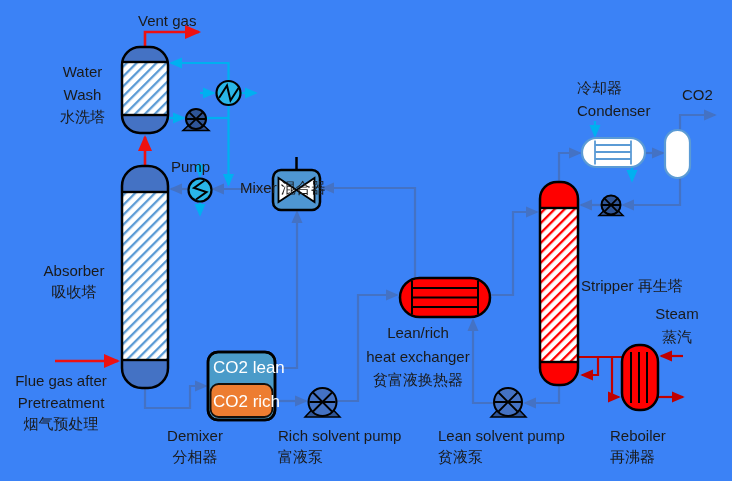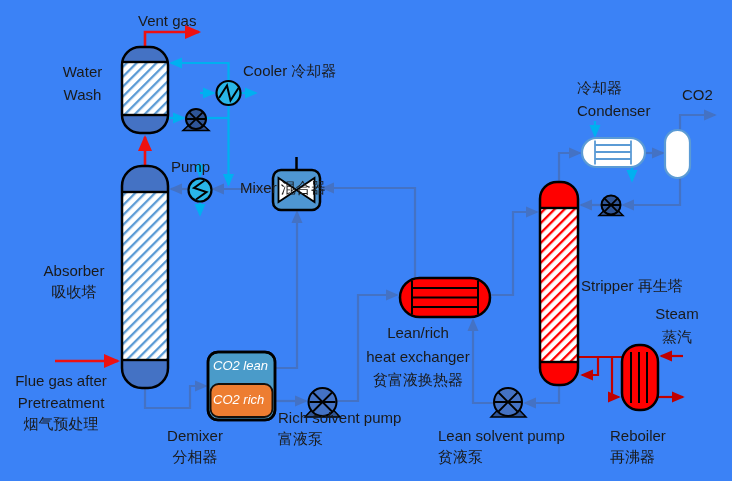--- a/index.html
+++ b/index.html
@@ -1,21 +1,21 @@
 <!DOCTYPE html>
 <html style="--text: #1a1a1a; --line_blue: #4472C4; --line_cyan: #00B0F0; --line_red: #EE1111; --line_dark_red: #C00000; --vessel_blue: #4472C4; --hatch_blue: #5B9BD5; --vessel_red: #FF0000; --hatch_red: #FF0000; --pump_blue: #4472C4; --pump_blue_dark: #2F5597; --cooler_cyan: #29B6E8; --mixer_blue: #4E96D2; --demixer_lean_blue: #4A9BC9; --demixer_rich_orange: #ED7D31; --outline_light_blue: #5B9BD5;"><head>
 <meta charset="utf-8">
 <style>
   html,body{margin:0;padding:0;background:#fff;}
   #figure{position:relative;width:732px;height:481px;background:#3b82f6;overflow:hidden;
           font-family:"Liberation Sans","DejaVu Sans",sans-serif;color:var(--text,#1a1a1a);}
   #pfd-svg{position:absolute;left:0;top:0;}
   .lbl{position:absolute;font-size:15px;line-height:20.5px;white-space:nowrap;color:var(--text);}
   .lbl.center{text-align:center;white-space:normal;}
-  .phase-lbl{position:absolute;font-size:13px;color:#fff;white-space:nowrap;font-style:italic;}
+  .phase-lbl{position:absolute;font-size:17px;color:#fff;white-space:nowrap;}
 
   
   .st-blue{stroke:var(--line_blue);stroke-width:2.2;fill:none;}
   .st-cyan{stroke:var(--line_cyan);stroke-width:2.2;fill:none;}
   .st-red{stroke:var(--line_red);stroke-width:2.6;fill:none;}
   .st-dred{stroke:var(--line_dark_red);stroke-width:2.2;fill:none;}
   .mk-blue{fill:var(--line_blue);}
   .mk-cyan{fill:var(--line_cyan);}
   .mk-red{fill:var(--line_red);}
   .mk-dred{fill:var(--line_dark_red);}
@@ -214,23 +214,23 @@
       <rect x="622" y="345" width="36" height="65" rx="17" class="hx-body"></rect>
       <path class="hx-line" d="M631,352 V403 M639,352 V403 M647,352 V403"></path>
     </g>
   </svg>
 
   <div class="lbl" style="left:138px;top:11px;width:70px;">Vent gas</div>
 
   <div class="lbl center" style="left:40px;top:61px;width:85px;line-height:22.5px;">
     <div>Water</div>
     <div>Wash</div>
-  </div>
-
-  <div class="lbl" style="left:243px;top:61px;">Cooler 冷却器</div>
+    <div>水洗塔</div>
+  </div>
+
   <div class="lbl" style="left:171px;top:132px;margin-top:25px;">Pump</div>
   <div class="lbl" style="left:240px;top:130px;margin-top:48px;">Mixer 混合器</div>
 
   <div class="lbl center" style="left:28px;top:260px;width:92px;line-height:21px;">
     <div>Absorber</div>
     <div>吸收塔</div>
   </div>
 
   <div class="lbl center" style="left:0px;top:370px;width:122px;line-height:21.5px;">
     <div>Flue gas after</div>
@@ -239,21 +239,21 @@
   </div>
 
   <div class="phase-lbl" style="left:213px;top:358px;">CO2 lean</div>
   <div class="phase-lbl" style="left:213px;top:392px;">CO2 rich</div>
 
   <div class="lbl center" style="left:153px;top:426px;width:84px;">
     <div>Demixer</div>
     <div>分相器</div>
   </div>
 
-  <div class="lbl" style="left:278px;top:408px;">
+  <div class="lbl" style="left:278px;top:426px;">
     <div>Rich solvent pump</div>
     <div>富液泵</div>
   </div>
 
   <div class="lbl center" style="left:353px;top:321px;width:130px;line-height:23.5px;">
     <div>Lean/rich</div>
     <div>heat exchanger</div>
     <div>贫富液换热器</div>
   </div>
 

